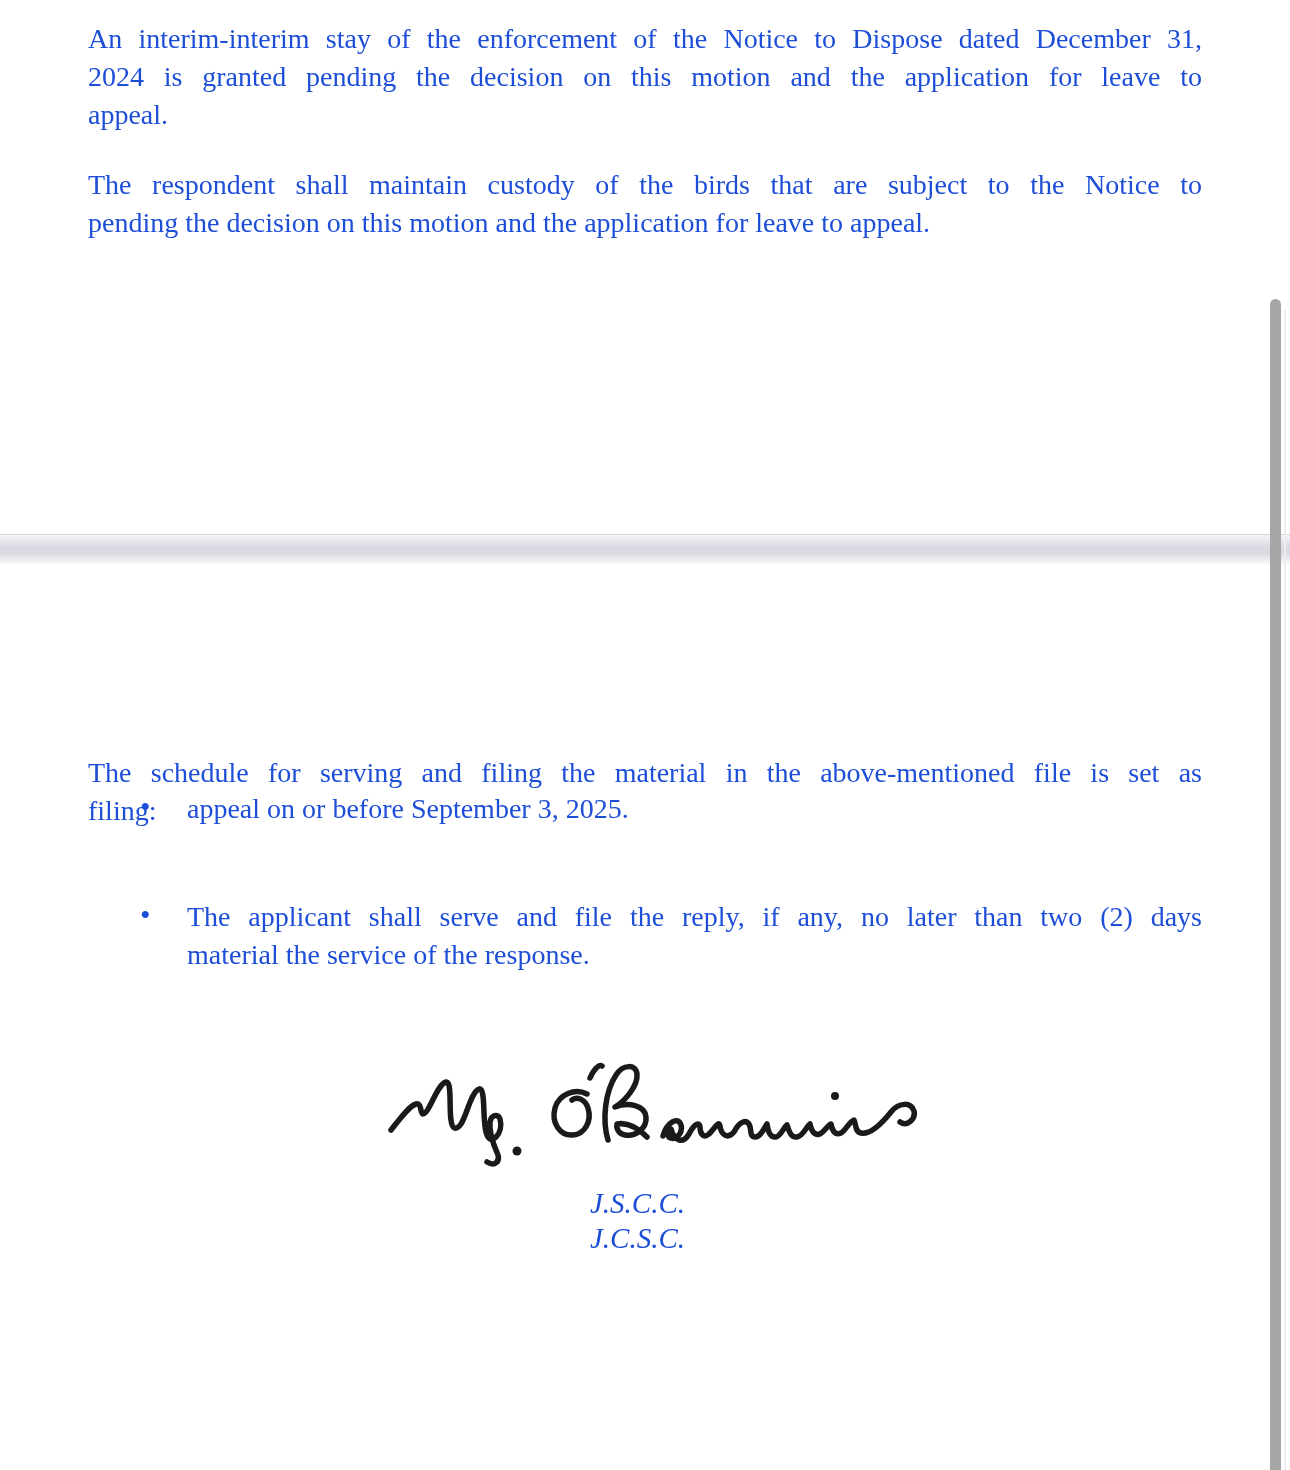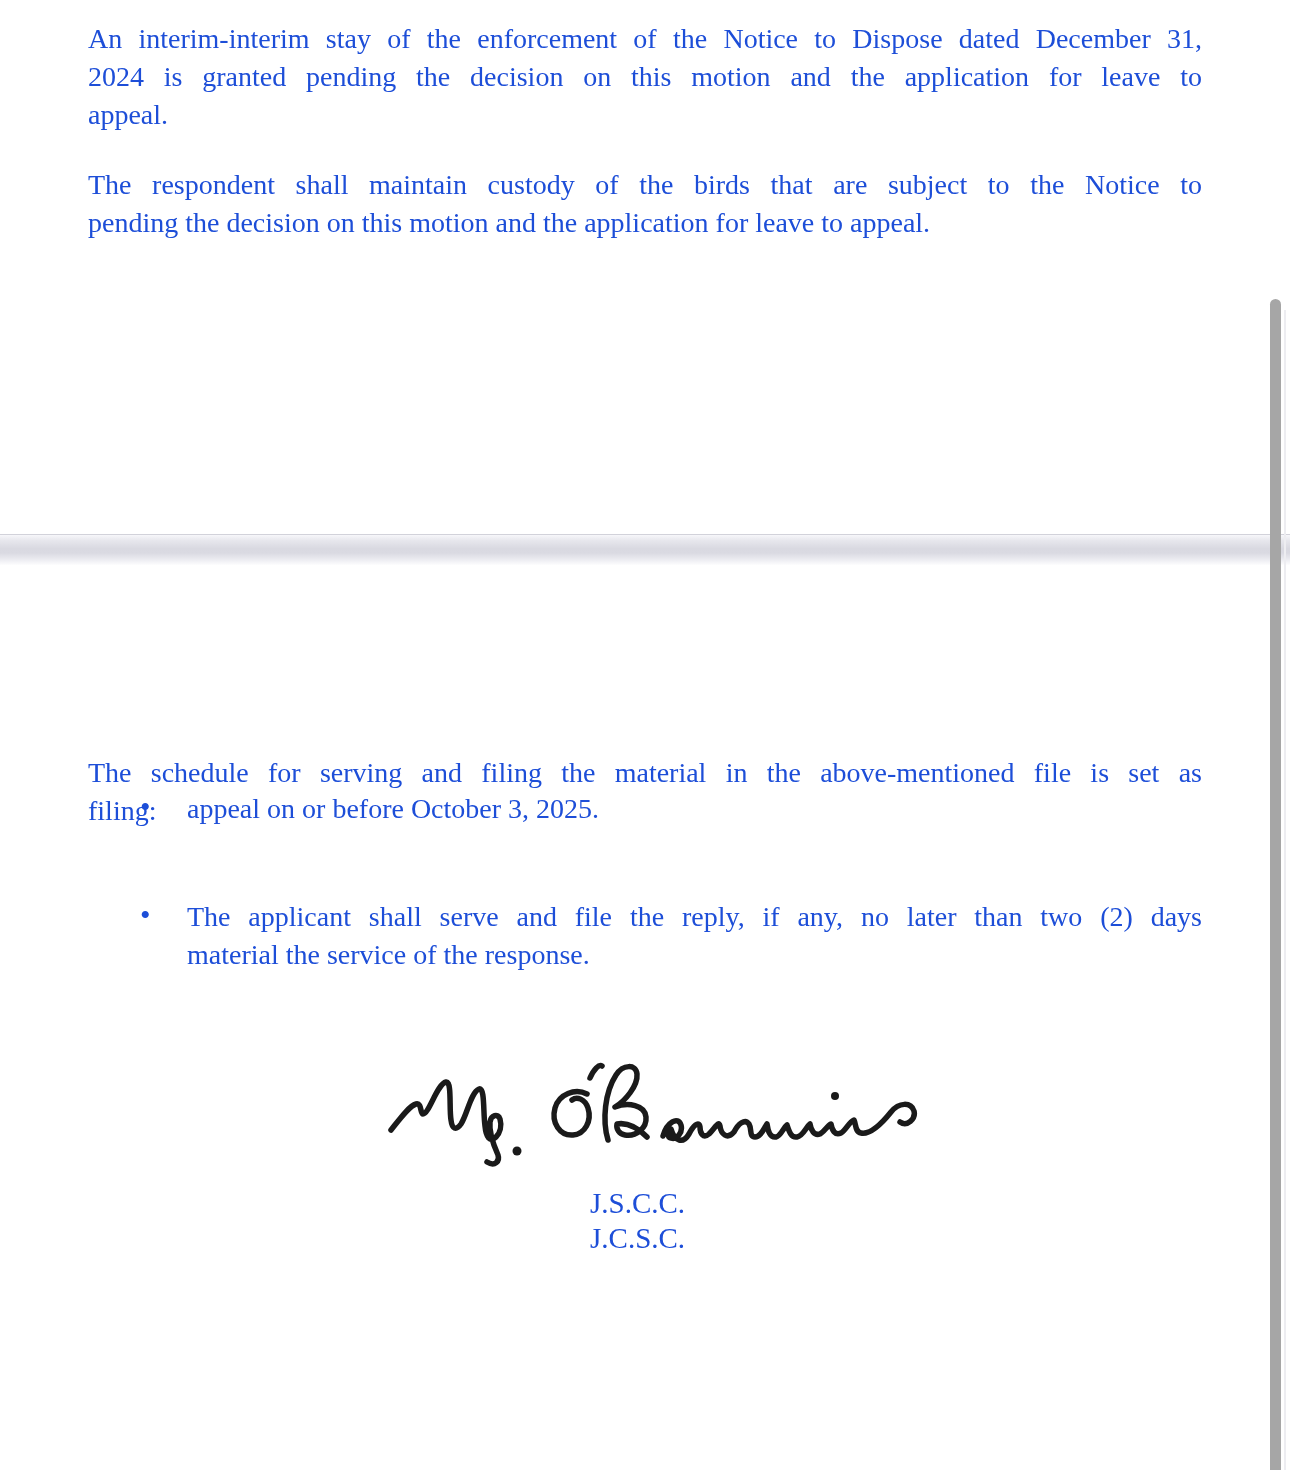--- a/index.html
+++ b/index.html
@@ -81,20 +81,21 @@
   }
   .designations {
     position: absolute;
     left: 590px;
     top: 1186px;
     font-size: 29px;
     line-height: 35px;
   }
   .designations div {
     white-space: nowrap;
+    font-style: italic;
   }
   
   .scrollbar-track {
     position: absolute;
     right: 0;
     top: 0;
     width: 22px;
     height: 1470px;
     background: transparent;
   }
@@ -140,21 +141,21 @@
 
   <div class="page-lower">
 
     <div class="textblock" style="top:714px;margin-top:40px;">
       <span class="jline">The schedule for serving and filing the material in the above-mentioned file is set as</span>
       <span class="jline last">filing:</span>
     </div>
 
     <div class="bullet-row" style="top:790px;">
       <span class="bullet-marker">•</span>
-      <span class="jline last">appeal on or before October 3, 2025.</span>
+      <span class="jline last">appeal on or before September 3, 2025.</span>
     </div>
 
     <div class="bullet-row" style="top:898px;">
       <span class="bullet-marker">•</span>
       <span class="jline">The applicant shall serve and file the reply, if any, no later than two (2) days</span>
       <span class="jline last">material the service of the response.</span>
     </div>
 
     <div class="signature-wrap" role="img" aria-label="M. O'Bonsawin">
       <svg viewBox="0 0 540 135" xmlns="http://www.w3.org/2000/svg">

